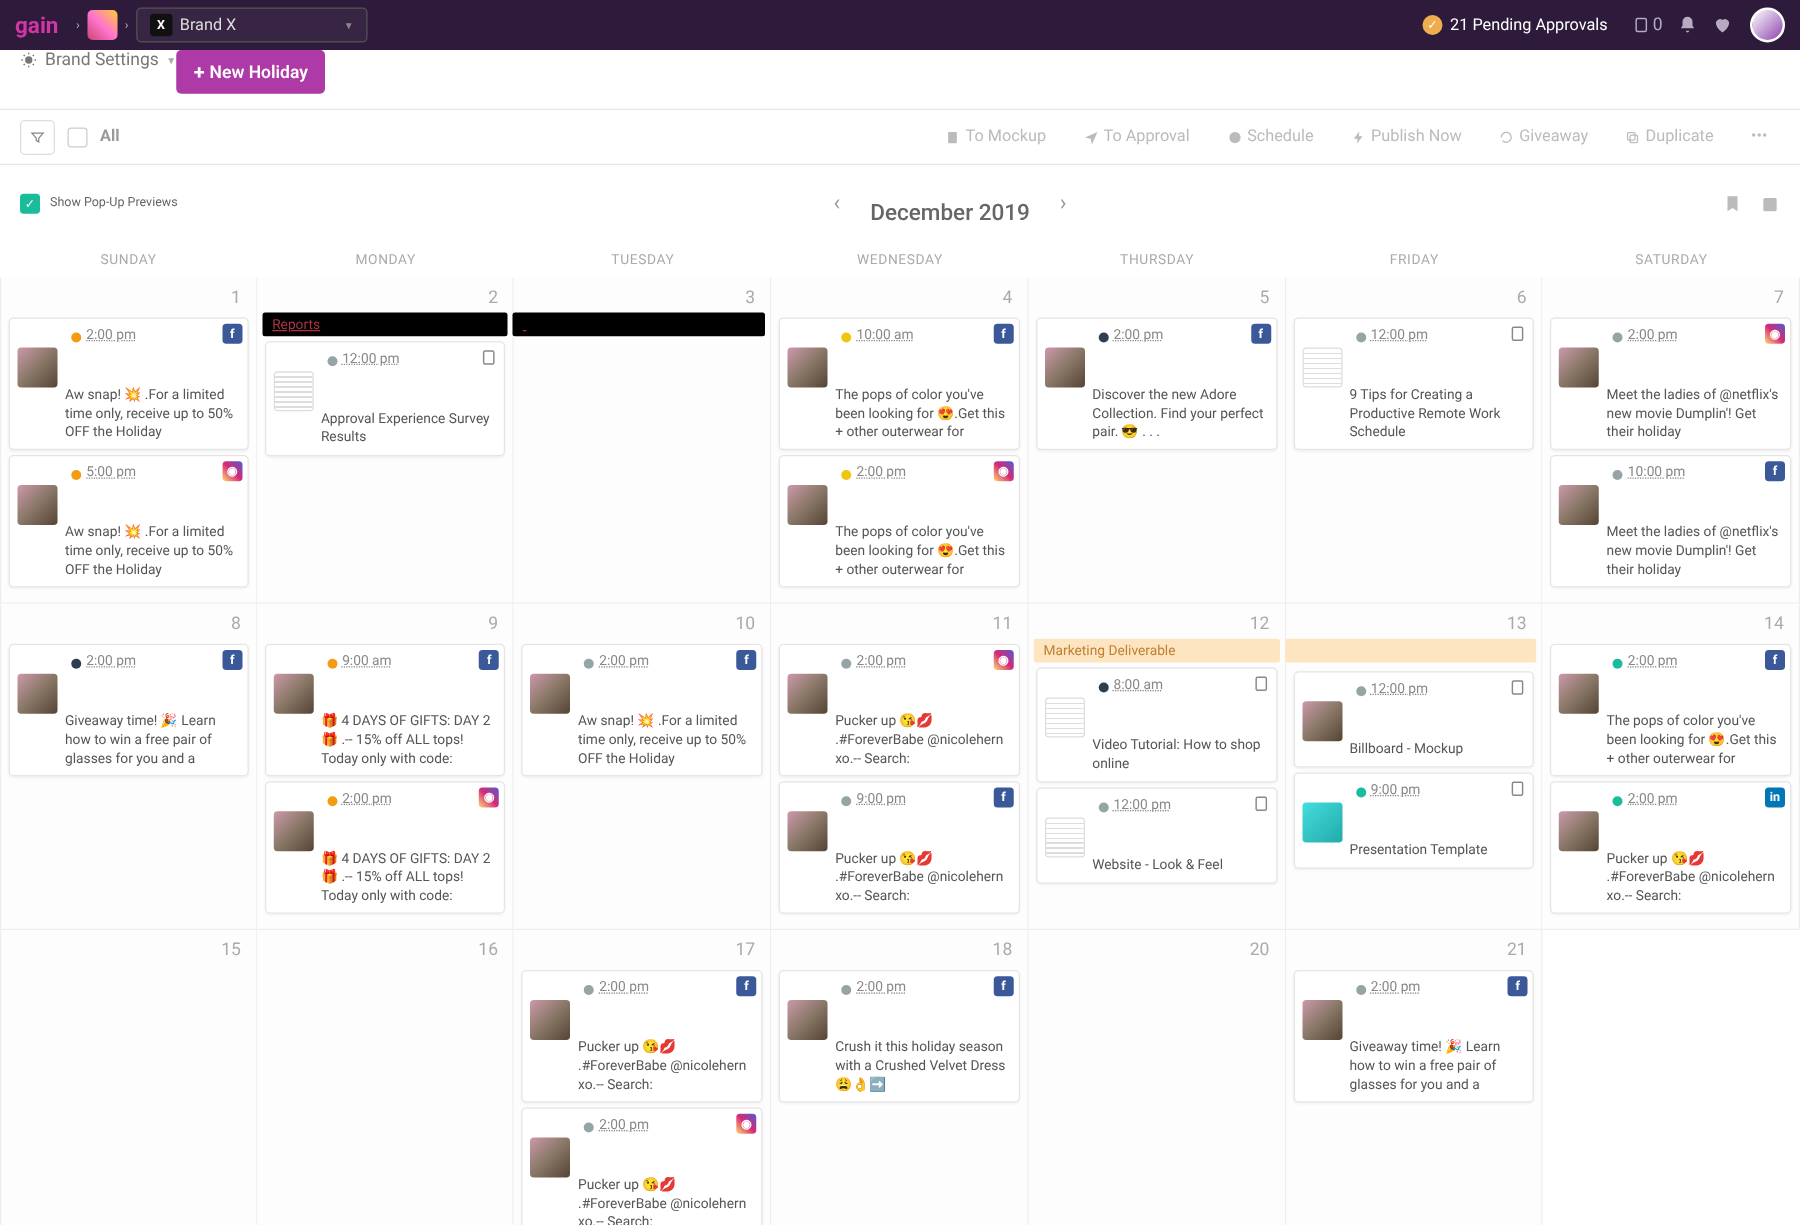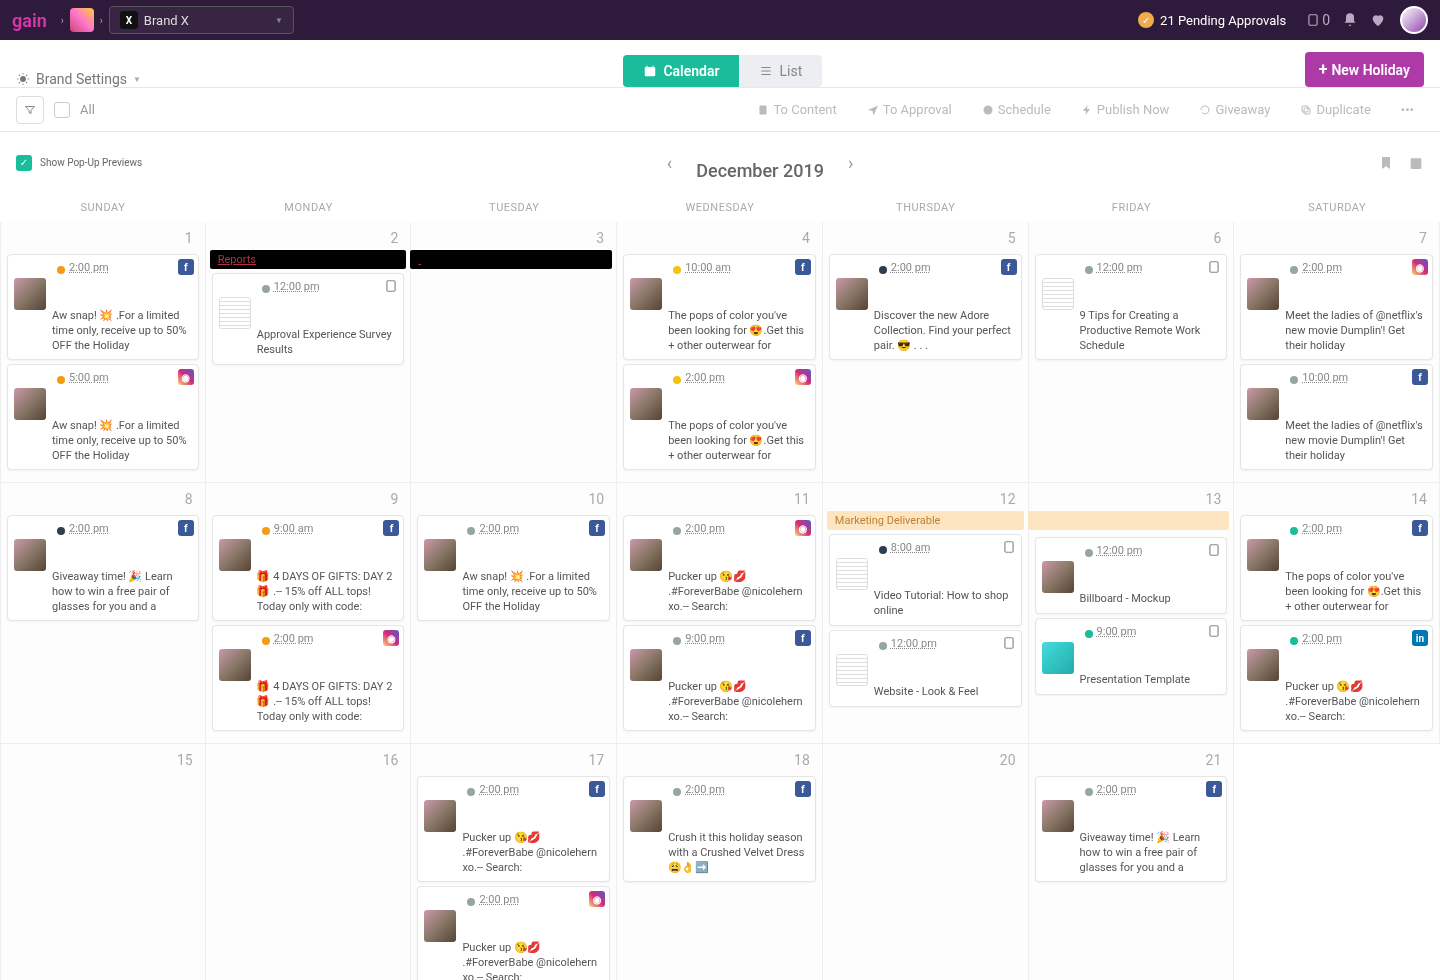--- a/index.html
+++ b/index.html
@@ -14,33 +14,33 @@
     .brand-x { width: 18px; height: 18px; background: #111; color: #fff; border-radius: 3px; font-size: 10px; display: flex; align-items: center; justify-content: center; font-weight: bold; }
     .brand-name { color: #ddd; font-size: 13px; }
     .brand-caret { color: #888; font-size: 8px; margin-left: 80px; }
     .topbar-spacer { flex: 1; }
     .pending { display: flex; align-items: center; gap: 6px; color: #fff; font-size: 13px; margin-right: 14px; }
     .check-circle { width: 16px; height: 16px; border-radius: 50%; background: #f0ad4e; color: #fff; font-size: 10px; display: flex; align-items: center; justify-content: center; }
     .top-icon { color: #b9a9c2; margin: 0 6px; font-size: 14px; display: flex; align-items: center; gap: 2px; }
     .avatar { width: 28px; height: 28px; border-radius: 50%; background: linear-gradient(135deg,#fefefe,#8e44ad); margin-left: 8px; border: 2px solid #fff; }
     
     
-    .secondbar { height: 48px; border-bottom: 1px solid #e8e8e8; display: flex; align-items: flex-end; padding: 0 16px; }
+    .secondbar { height: 48px; border-bottom: 1px solid #e8e8e8; display: flex; align-items: flex-start; padding: 0 16px; }
     .brand-settings { color: #777; font-size: 14px; display: flex; align-items: center; gap: 6px; }
     .view-toggle { margin: 0 auto; display: flex; border-radius: 4px; overflow: hidden; }
     .vt-btn { padding: 8px 20px; display: flex; align-items: center; gap: 6px; font-size: 14px; }
     .vt-active { background: #1abc9c; color: #fff; font-weight: 600; }
     .vt-inactive { background: #eceef1; color: #888; }
     .new-content { background: #ad3aa6; color: #fff; border-radius: 4px; padding: 8px 14px; font-size: 14px; font-weight: 600; display: flex; align-items: center; gap: 4px; }
     
     
     .thirdbar { height: 44px; border-bottom: 1px solid #e8e8e8; display: flex; align-items: center; padding: 0 16px; gap: 10px; }
     .filter-btn { width: 28px; height: 28px; border: 1px solid #ddd; border-radius: 4px; display: flex; align-items: center; justify-content: center; color: #888; }
     .checkbox { width: 16px; height: 16px; border: 1px solid #ccc; border-radius: 3px; background: #fff; }
-    .all-label { color: #999; font-size: 13px; }
+    .all-label { color: #999; font-size: 13px; font-weight: bold; }
     .action-btn { color: #bbb; font-size: 13px; display: flex; align-items: center; gap: 4px; padding: 4px 10px; }
     
     
     .cal-header { padding: 12px 16px; display: flex; align-items: center; }
     .popup-check { width: 16px; height: 16px; border-radius: 3px; background: #1abc9c; color: #fff; display: flex; align-items: center; justify-content: center; font-size: 10px; }
     .popup-label { color: #666; font-size: 10px; margin-left: 8px; }
     .month-nav { margin: 0 auto; display: flex; align-items: center; gap: 24px; }
     .nav-arrow { color: #999; font-size: 18px; cursor: pointer; }
     .month-title { color: #666; font-size: 18px; font-weight: 500; margin-top: 16px; }
     .header-icons { display: flex; gap: 14px; color: #bbb; font-size: 16px; }
@@ -119,55 +119,40 @@
 </div>
 
 <div class="secondbar">
   <div class="brand-settings">
     <svg width="14" height="14" viewBox="0 0 24 24" fill="currentColor">
         <path d="M12 8a4 4 0 1 0 0 8 4 4 0 0 0 0-8zM2 12h2m16 0h2M12 2v2m0 16v2M5 5l1.5 1.5M17.5 17.5 19 19M5 19l1.5-1.5M17.5 6.5 19 5" stroke="currentColor" stroke-width="2"></path>
       </svg>
     <span>Brand Settings</span>
     <span style="font-size:8px;color:#aaa">▼</span>
   </div>
-  <div class="view-toggle">
-    <div class="vt-btn vt-active">
-      <svg width="14" height="14" viewBox="0 0 24 24" fill="currentColor">
-          <rect x="3" y="5" width="18" height="16" rx="2"></rect>
-          <path d="M7 3v4M17 3v4" stroke="#fff" stroke-width="2"></path>
-        </svg>
-      <span>Calendar</span>
-    </div>
-    <div class="vt-btn vt-inactive">
-      <svg width="14" height="14" viewBox="0 0 24 24" fill="none" stroke="currentColor" stroke-width="2">
-          <path d="M4 6h16M4 12h16M4 18h16"></path>
-        </svg>
-      <span>List</span>
-    </div>
-  </div>
   <div class="new-content">
     <span style="font-size:16px;font-weight:bold">+</span>
     <span>New Holiday</span>
   </div>
 </div>
 
 <div class="thirdbar">
   <div class="filter-btn">
     <svg width="12" height="12" viewBox="0 0 24 24" fill="none" stroke="currentColor" stroke-width="2">
         <path d="M3 5h18l-7 8v6l-4-2v-4z"></path>
       </svg>
   </div>
   <div class="checkbox"></div>
   <span class="all-label">All</span>
   <div style="flex:1"></div>
   <div class="action-btn">
     <svg width="12" height="12" viewBox="0 0 24 24" fill="currentColor">
         <rect x="5" y="3" width="14" height="18" rx="2"></rect>
       </svg>
-    <span>To Content</span>
+    <span>To Mockup</span>
   </div>
   <div class="action-btn">
     <svg width="12" height="12" viewBox="0 0 24 24" fill="currentColor">
         <path d="M2 12l20-9-9 20-2-9z"></path>
       </svg>
     <span>To Approval</span>
   </div>
   <div class="action-btn">
     <svg width="12" height="12" viewBox="0 0 24 24" fill="currentColor">
         <circle cx="12" cy="12" r="9"></circle>

